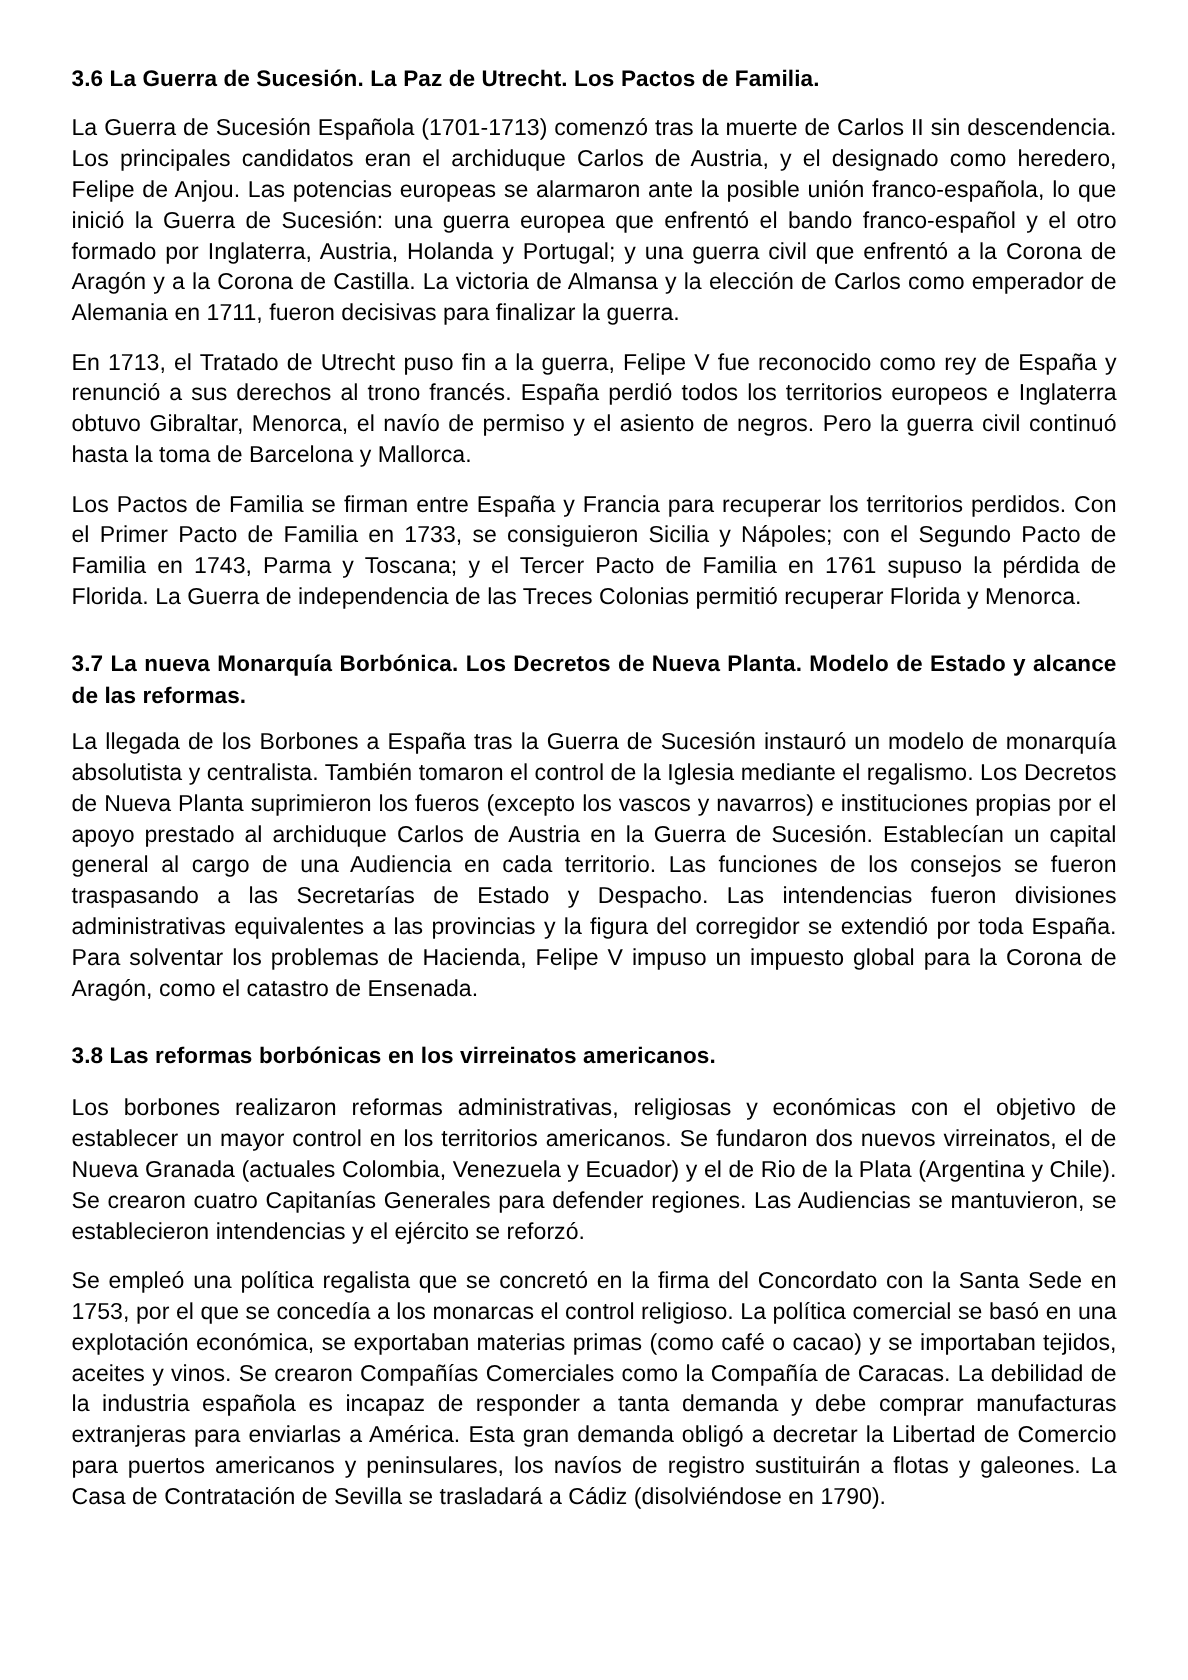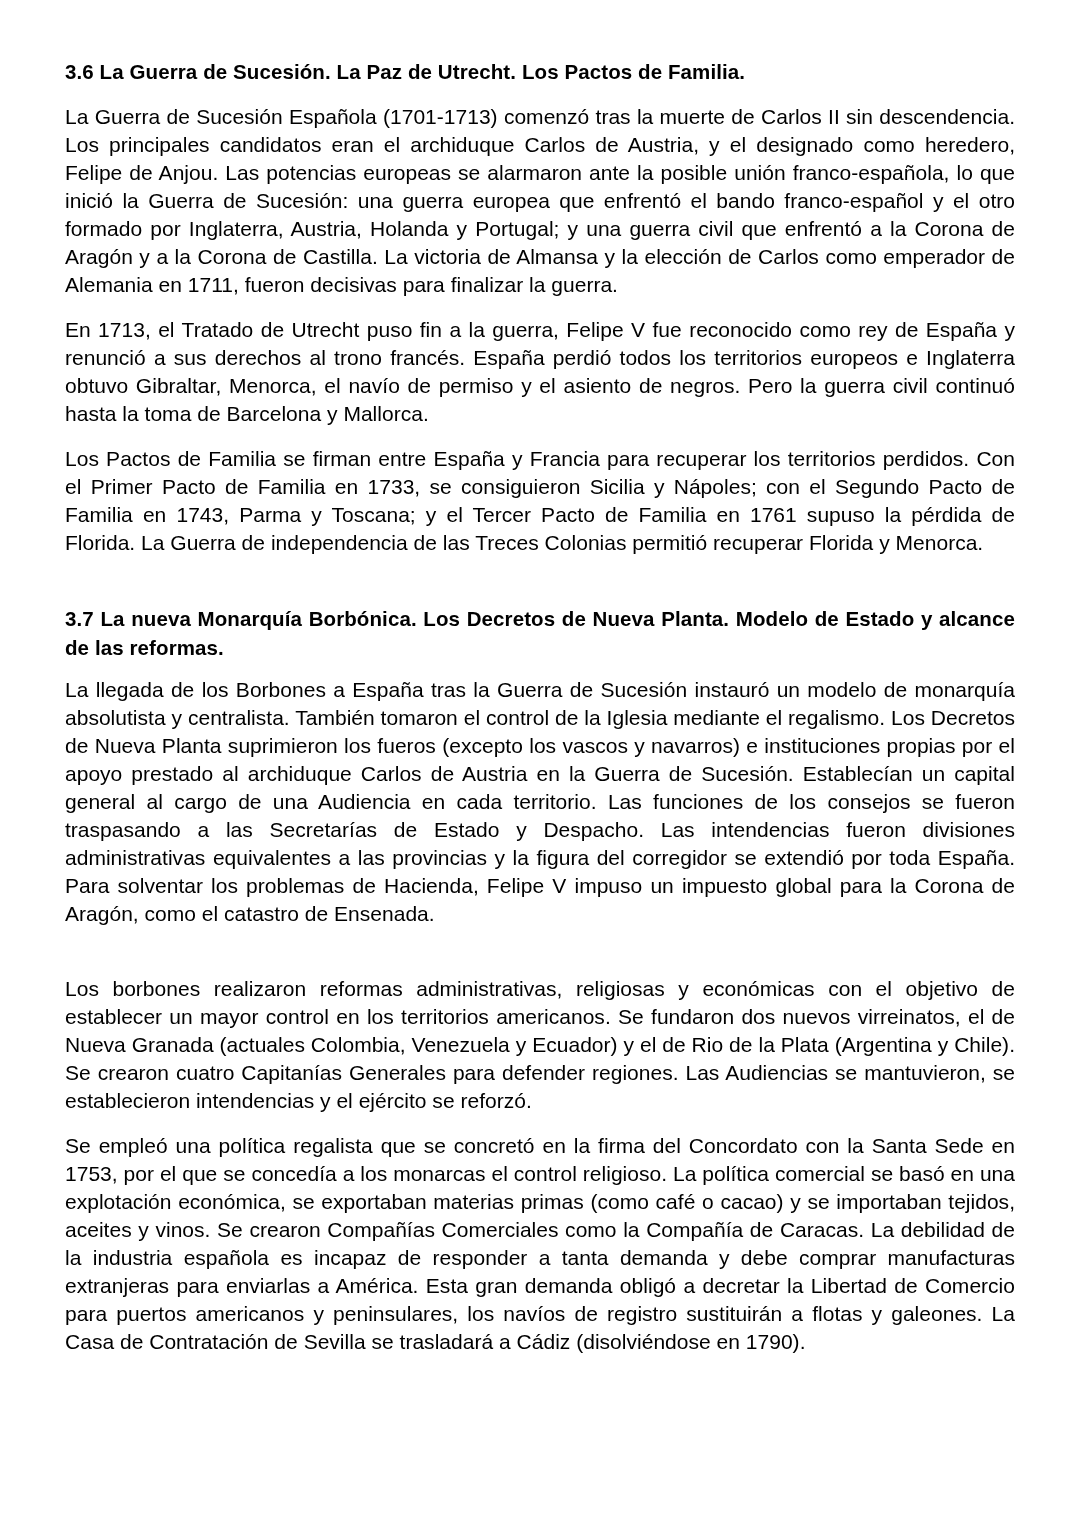--- a/index.html
+++ b/index.html
@@ -44,21 +44,21 @@
     text-align-last: left;
     letter-spacing: 0.02px;
   }
   p.body-text:last-child {
     margin-bottom: 0;
   }
   .section {
     margin: 0;
   }
   .section + .section {
-    margin-top: 47px;
+    margin-top: 32px;
   }
   .section-3-7 h2.section-heading {
     margin-bottom: 14px;
   }
   .section-3-8 h2.section-heading {
     margin-bottom: 20px;
   }
 </style>
 </head>
 <body>
@@ -72,18 +72,19 @@
       <p class="body-text">En 1713, el Tratado de Utrecht puso fin a la guerra, Felipe V fue reconocido como rey de España y renunció a sus derechos al trono francés. España perdió todos los territorios europeos e Inglaterra obtuvo Gibraltar, Menorca, el navío de permiso y el asiento de negros. Pero la guerra civil continuó hasta la toma de Barcelona y Mallorca.</p>
       <p class="body-text">Los Pactos de Familia se firman entre España y Francia para recuperar los territorios perdidos. Con el Primer Pacto de Familia en 1733, se consiguieron Sicilia y Nápoles; con el Segundo Pacto de Familia en 1743, Parma y Toscana; y el Tercer Pacto de Familia en 1761 supuso la pérdida de Florida. La Guerra de independencia de las Treces Colonias permitió recuperar Florida y Menorca.</p>
     </section>
 
     <section class="section section-3-7">
       <h2 class="section-heading">3.7 La nueva Monarquía Borbónica. Los Decretos de Nueva Planta. Modelo de Estado y alcance de las reformas.</h2>
       <p class="body-text">La llegada de los Borbones a España tras la Guerra de Sucesión instauró un modelo de monarquía absolutista y centralista. También tomaron el control de la Iglesia mediante el regalismo. Los Decretos de Nueva Planta suprimieron los fueros (excepto los vascos y navarros) e instituciones propias por el apoyo prestado al archiduque Carlos de Austria en la Guerra de Sucesión. Establecían un capital general al cargo de una Audiencia en cada territorio. Las funciones de los consejos se fueron traspasando a las Secretarías de Estado y Despacho. Las intendencias fueron divisiones administrativas equivalentes a las provincias y la figura del corregidor se extendió por toda España. Para solventar los problemas de Hacienda, Felipe V impuso un impuesto global para la Corona de Aragón, como el catastro de Ensenada.</p>
     </section>
 
     <section class="section section-3-8">
+      <h2 class="section-heading">3.8 Las reformas borbónicas en los virreinatos americanos.</h2>
       <p class="body-text">Los borbones realizaron reformas administrativas, religiosas y económicas con el objetivo de establecer un mayor control en los territorios americanos. Se fundaron dos nuevos virreinatos, el de Nueva Granada (actuales Colombia, Venezuela y Ecuador) y el de Rio de la Plata (Argentina y Chile). Se crearon cuatro Capitanías Generales para defender regiones. Las Audiencias se mantuvieron, se establecieron intendencias y el ejército se reforzó.</p>
       <p class="body-text">Se empleó una política regalista que se concretó en la firma del Concordato con la Santa Sede en 1753, por el que se concedía a los monarcas el control religioso. La política comercial se basó en una explotación económica, se exportaban materias primas (como café o cacao) y se importaban tejidos, aceites y vinos. Se crearon Compañías Comerciales como la Compañía de Caracas. La debilidad de la industria española es incapaz de responder a tanta demanda y debe comprar manufacturas extranjeras para enviarlas a América. Esta gran demanda obligó a decretar la Libertad de Comercio para puertos americanos y peninsulares, los navíos de registro sustituirán a flotas y galeones. La Casa de Contratación de Sevilla se trasladará a Cádiz (disolviéndose en 1790).</p>
     </section>
 
   </div>
 </div>
 
 </body></html>

